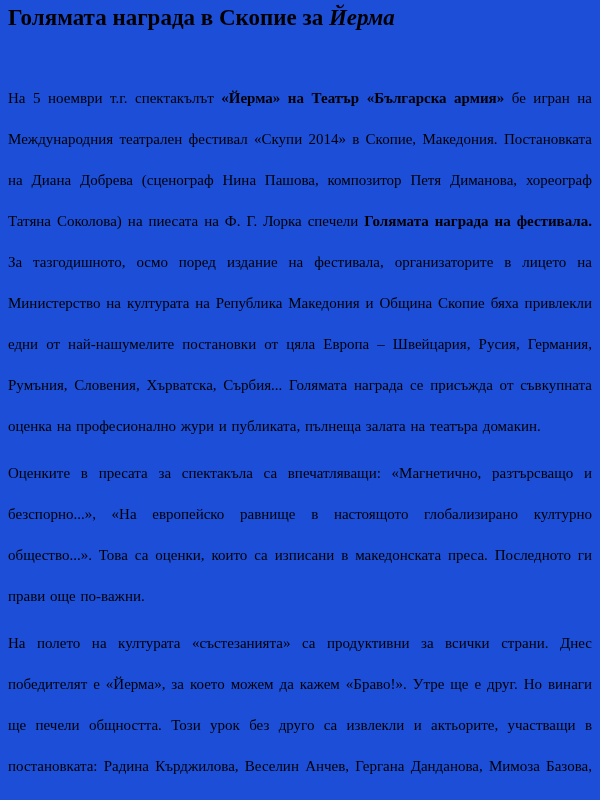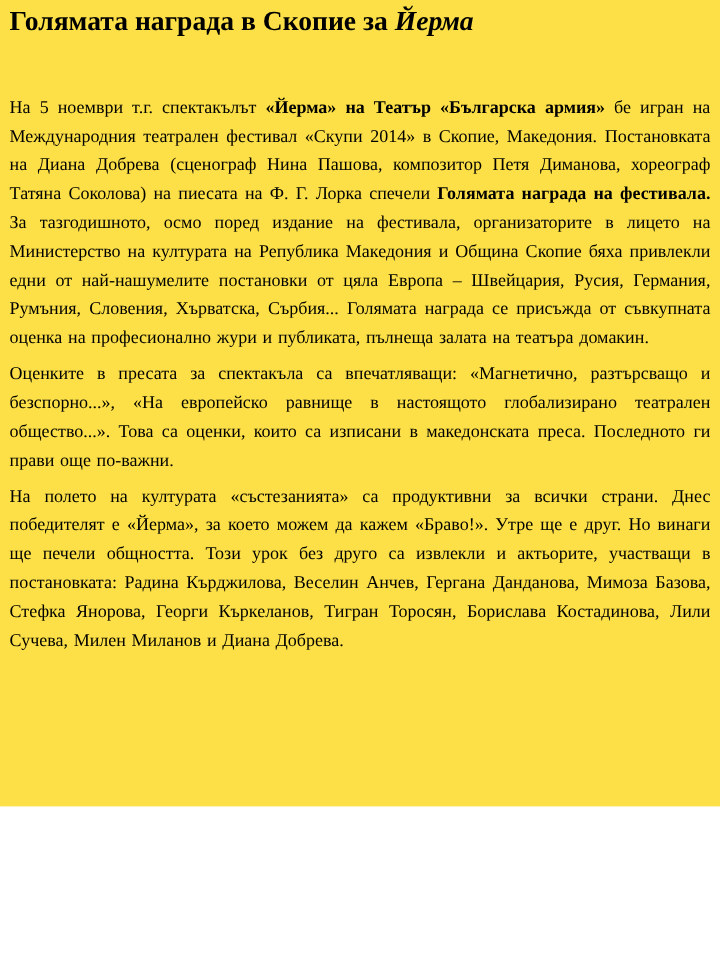--- a/index.html
+++ b/index.html
@@ -8,58 +8,58 @@
     background: #ffffff;
   }
   body {
     width: 600px;
     height: 800px;
     overflow: hidden;
   }
   .page {
     box-sizing: border-box;
     width: 600px;
-    height: 672px;
+    height: 800px;
     padding: 2px 8px 0 8px;
-    background: #fde047;
+    background: #1d4ed8;
     color: #000000;
     font-family: "Liberation Serif", "DejaVu Serif", serif;
   }
   .doc-title {
     margin: 0 0 44px 0;
     font-size: 23px;
     line-height: 32px;
     font-weight: bold;
     text-align: left;
   }
   .doc-title .title-emphasis {
     font-style: italic;
     font-weight: bold;
   }
   .body-paragraph {
     margin: 0 0 6px 0;
     font-size: 15px;
-    line-height: 24px;
+    line-height: 41px;
     text-align: justify;
     word-spacing: 1px;
   }
   .seg-normal { font-weight: normal; }
   .seg-bold   { font-weight: bold; }
   .signature {
     margin: 8px 0 0 0;
     font-size: 15px;
     line-height: 22px;
     text-align: left;
   }
 </style>
 </head>
 <body>
 
 <div class="page">
   <h1 class="doc-title"><span>Голямата награда в Скопие за </span><span class="title-emphasis">Йерма</span></h1>
 
   <div id="paragraphs">
       <p class="body-paragraph"><span class="seg-normal">На 5 ноември т.г. спектакълът </span><span class="seg-bold">«Йерма» на Театър «Българска армия»</span><span class="seg-normal"> бе игран на Международния театрален фестивал «Скупи 2014» в Скопие, Македония. Постановката на Диана Добрева (сценограф Нина Пашова, композитор Петя Диманова, хореограф Татяна Соколова) на пиесата на Ф. Г. Лорка спечели </span><span class="seg-bold">Голямата награда на фестивала.</span><span class="seg-normal"> За тазгодишното, осмо поред издание на фестивала, организаторите в лицето на Министерство на културата на Република Македония и Община Скопие бяха привлекли едни от най-нашумелите постановки от цяла Европа – Швейцария, Русия, Германия, Румъния, Словения, Хърватска, Сърбия... Голямата награда се присъжда от съвкупната оценка на професионално жури и публиката, пълнеща залата на театъра домакин.</span></p>
-      <p class="body-paragraph"><span class="seg-normal">Оценките в пресата за спектакъла са впечатляващи: «Магнетично, разтърсващо и безспорно...», «На европейско равнище в настоящото глобализирано театрален общество...». Това са оценки, които са изписани в македонската преса. Последното ги прави още по-важни.</span></p>
+      <p class="body-paragraph"><span class="seg-normal">Оценките в пресата за спектакъла са впечатляващи: «Магнетично, разтърсващо и безспорно...», «На европейско равнище в настоящото глобализирано културно общество...». Това са оценки, които са изписани в македонската преса. Последното ги прави още по-важни.</span></p>
       <p class="body-paragraph"><span class="seg-normal">На полето на културата «състезанията» са продуктивни за всички страни. Днес победителят е «Йерма», за което можем да кажем «Браво!». Утре ще е друг. Но винаги ще печели общността. Този урок без друго са извлекли и актьорите, участващи в постановката: Радина Кърджилова, Веселин Анчев, Гергана Данданова, Мимоза Базова, Стефка Янорова, Георги Къркеланов, Тигран Торосян, Борислава Костадинова, Лили Сучева, Милен Миланов и Диана Добрева.</span></p>
     </div>
 
 </div>
 
 </body></html>

